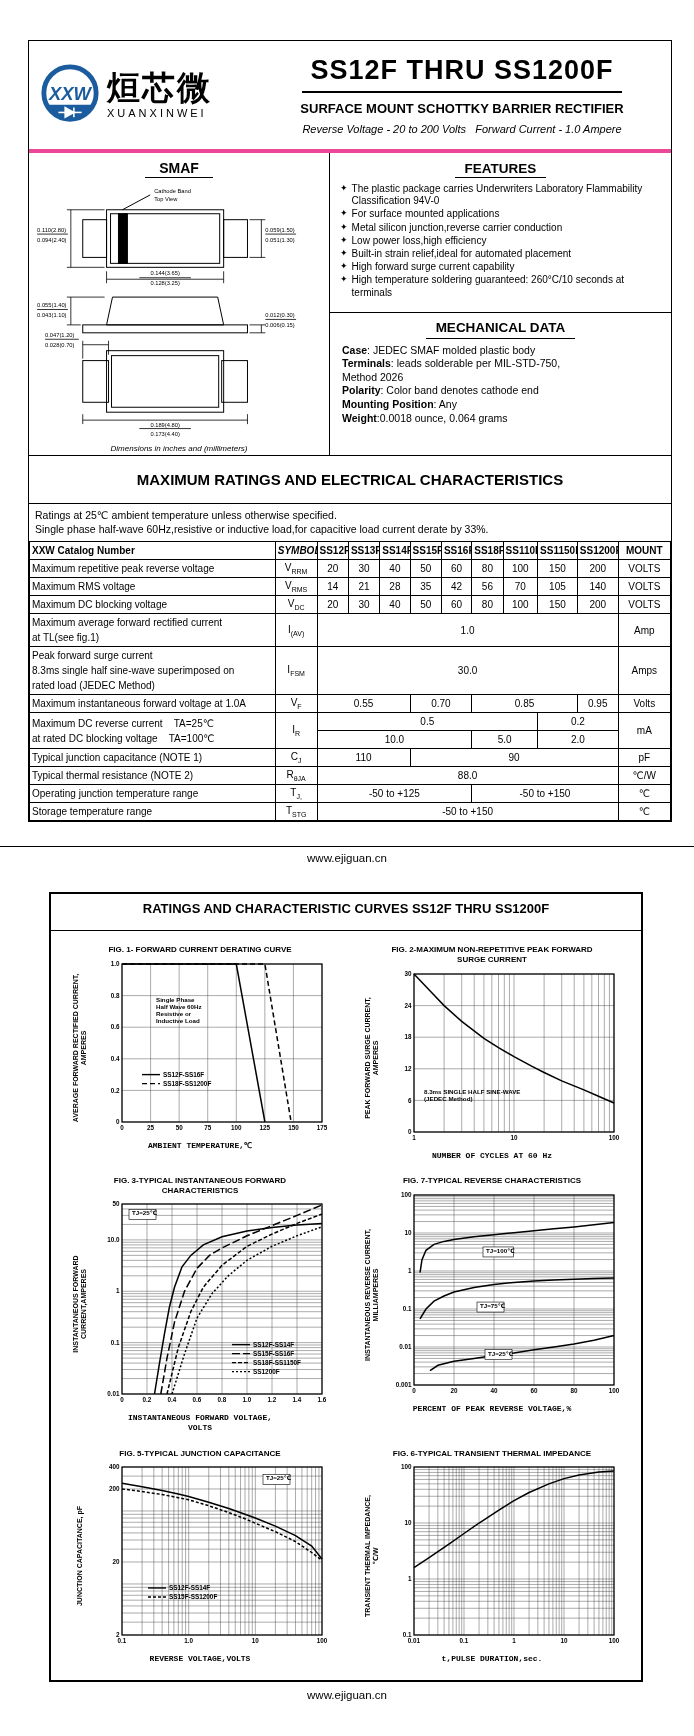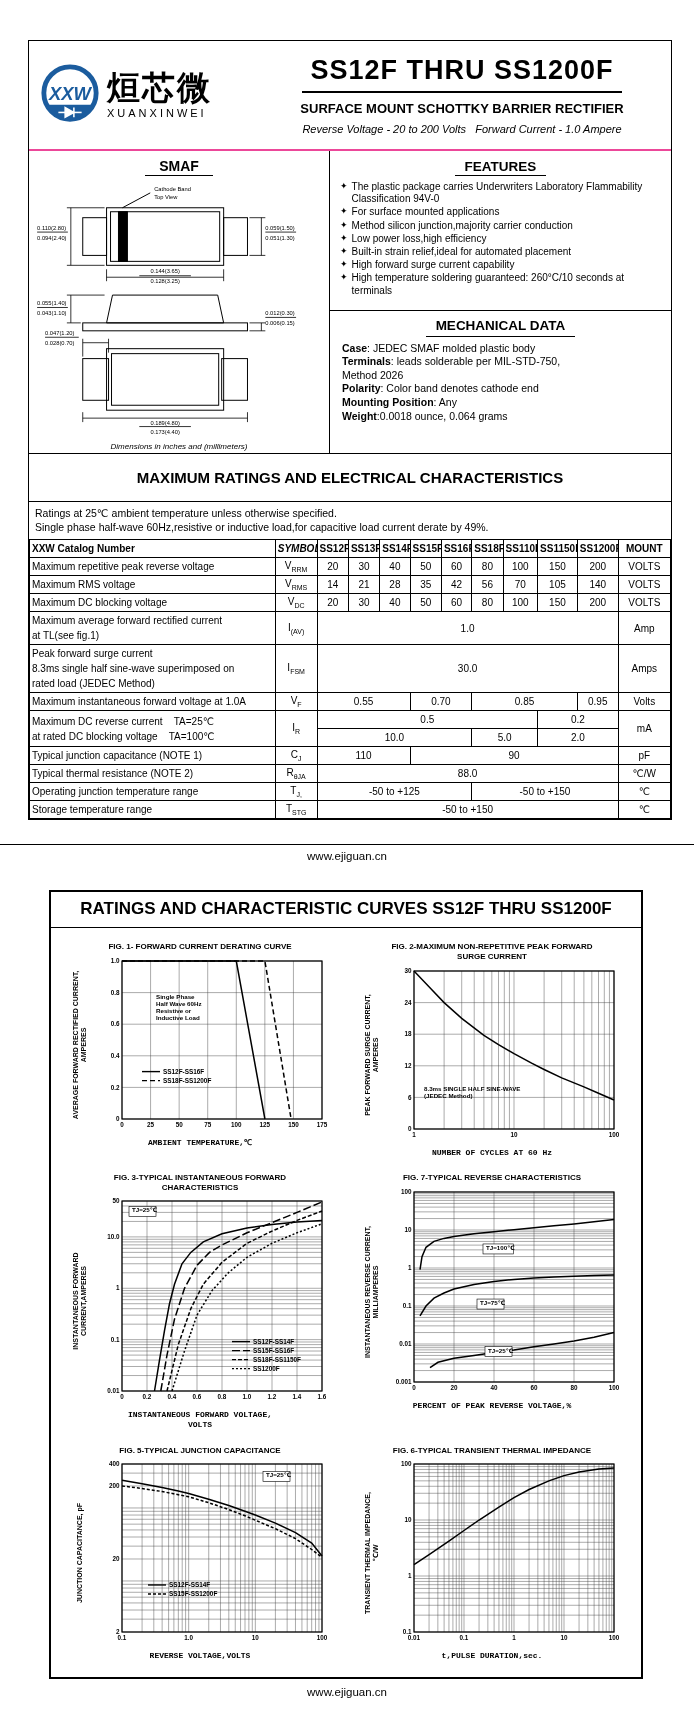--- a/index.html
+++ b/index.html
@@ -1,19 +1,19 @@
 <!DOCTYPE html>
 <html><head>
 <meta charset="utf-8">
 <style>
   html,body{margin:0;padding:0;background:#ffffff;}
   body{width:694px;font-family:"Liberation Sans","DejaVu Sans",sans-serif;color:#000;}
   .page1{margin:40px 22px 0 28px;width:642px;border:1.6px solid #000;}
   
-  .p1-header{display:flex;align-items:center;height:108px;border-bottom:2px solid #ec4899;justify-content:space-between;}
+  .p1-header{display:flex;align-items:center;height:108px;border-bottom:4px solid #ec4899;justify-content:space-between;}
   .logo-block{width:232px;display:flex;align-items:center;gap:6px;padding-left:10px;box-sizing:border-box;}
   .logo-text{display:flex;flex-direction:column;line-height:1;}
   .logo-cn{font-size:33px;font-weight:bold;letter-spacing:2px;}
   .logo-en{font-size:11px;letter-spacing:3px;margin-top:4px;}
   .title-block{flex:1;text-align:center;padding-right:8px;}
   .main-title{font-size:27px;font-weight:bold;letter-spacing:1px;}
   .title-rule{height:2px;background:#000;width:320px;margin:5px auto 8px;}
   .subtitle{font-size:13px;font-weight:bold;}
   .tagline{font-size:11px;font-style:italic;margin-top:7px;}
   
@@ -45,21 +45,21 @@
   td.sym sub{font-size:7px;}
   .lab div{line-height:15px;}
   
   .notes{font-size:10px;padding:4px 6px 8px;line-height:1.5;}
   .notes .n2{padding-left:30px;}
   
   .site-footer{border-top:1.6px solid #000;margin-top:24px;text-align:center;font-size:11.5px;padding:5px 0 2px;}
   .site-footer2{text-align:center;font-size:11.5px;padding:7px 0 10px;}
   
   .page2{margin:26px 49px 0;width:594px;border:2px solid #000;box-sizing:border-box;}
-  .p2-title{font-size:17px;font-weight:bold;text-align:center;padding:7px 0 8px;border-bottom:1.6px solid #000;}
+  .p2-title{font-size:13px;font-weight:bold;text-align:center;padding:7px 0 14px;border-bottom:1.6px solid #000;}
   .figs-grid{display:grid;grid-template-columns:1fr 1fr;column-gap:2px;row-gap:16px;padding:14px 4px 16px;}
   .fig{display:flex;flex-direction:column;align-items:center;}
   .fig-title{font-size:8px;font-weight:bold;text-align:center;white-space:pre-line;line-height:1.2;margin-bottom:3px;}
   .fig-body{display:flex;align-items:center;}
   .ylab-wrap{width:24px;position:relative;align-self:stretch;}
   .ylab{position:absolute;left:50%;top:50%;width:210px;transform:translate(-50%,-50%) rotate(-90deg);font-size:7px;font-weight:bold;text-align:center;white-space:pre-line;line-height:1.15;}
   .fig-xlabel{font-size:8px;font-weight:bold;text-align:center;white-space:pre-line;margin-top:3px;line-height:1.2;font-family:Liberation Mono, monospace;}
 </style>
 </head>
 <body>
@@ -172,21 +172,21 @@
             <div class="feat-item">
               <span class="feat-bullet">✦</span>
               <span>The plastic package carries Underwriters Laboratory Flammability Classification 94V-0</span>
             </div>
             <div class="feat-item">
               <span class="feat-bullet">✦</span>
               <span>For surface mounted applications</span>
             </div>
             <div class="feat-item">
               <span class="feat-bullet">✦</span>
-              <span>Method silicon junction,majority carrier conduction</span>
+              <span>Metal silicon junction,reverse carrier conduction</span>
             </div>
             <div class="feat-item">
               <span class="feat-bullet">✦</span>
               <span>Low power loss,high efficiency</span>
             </div>
             <div class="feat-item">
               <span class="feat-bullet">✦</span>
               <span>Built-in strain relief,ideal for automated placement</span>
             </div>
             <div class="feat-item">
@@ -209,21 +209,21 @@
             <div class="mech-line"><b>Mounting Position</b>: Any</div>
             <div class="mech-line"><b>Weight</b>:0.0018 ounce, 0.064 grams</div>
           </div>
       </div>
     </div>
   </div>
 
   <div class="banner">MAXIMUM RATINGS AND ELECTRICAL CHARACTERISTICS</div>
   <div class="conditions">
       <div>Ratings at 25℃ ambient temperature unless otherwise specified.</div>
-      <div>Single phase half-wave 60Hz,resistive or inductive load,for capacitive load current derate by 49%.</div>
+      <div>Single phase half-wave 60Hz,resistive or inductive load,for capacitive load current derate by 33%.</div>
     </div>
 
   <table class="ratings">
     <colgroup>
       <col style="width:235px">
         <col style="width:40px">
       <col style="width:30px">
         <col style="width:30px">
         <col style="width:29px">
         <col style="width:30px">

